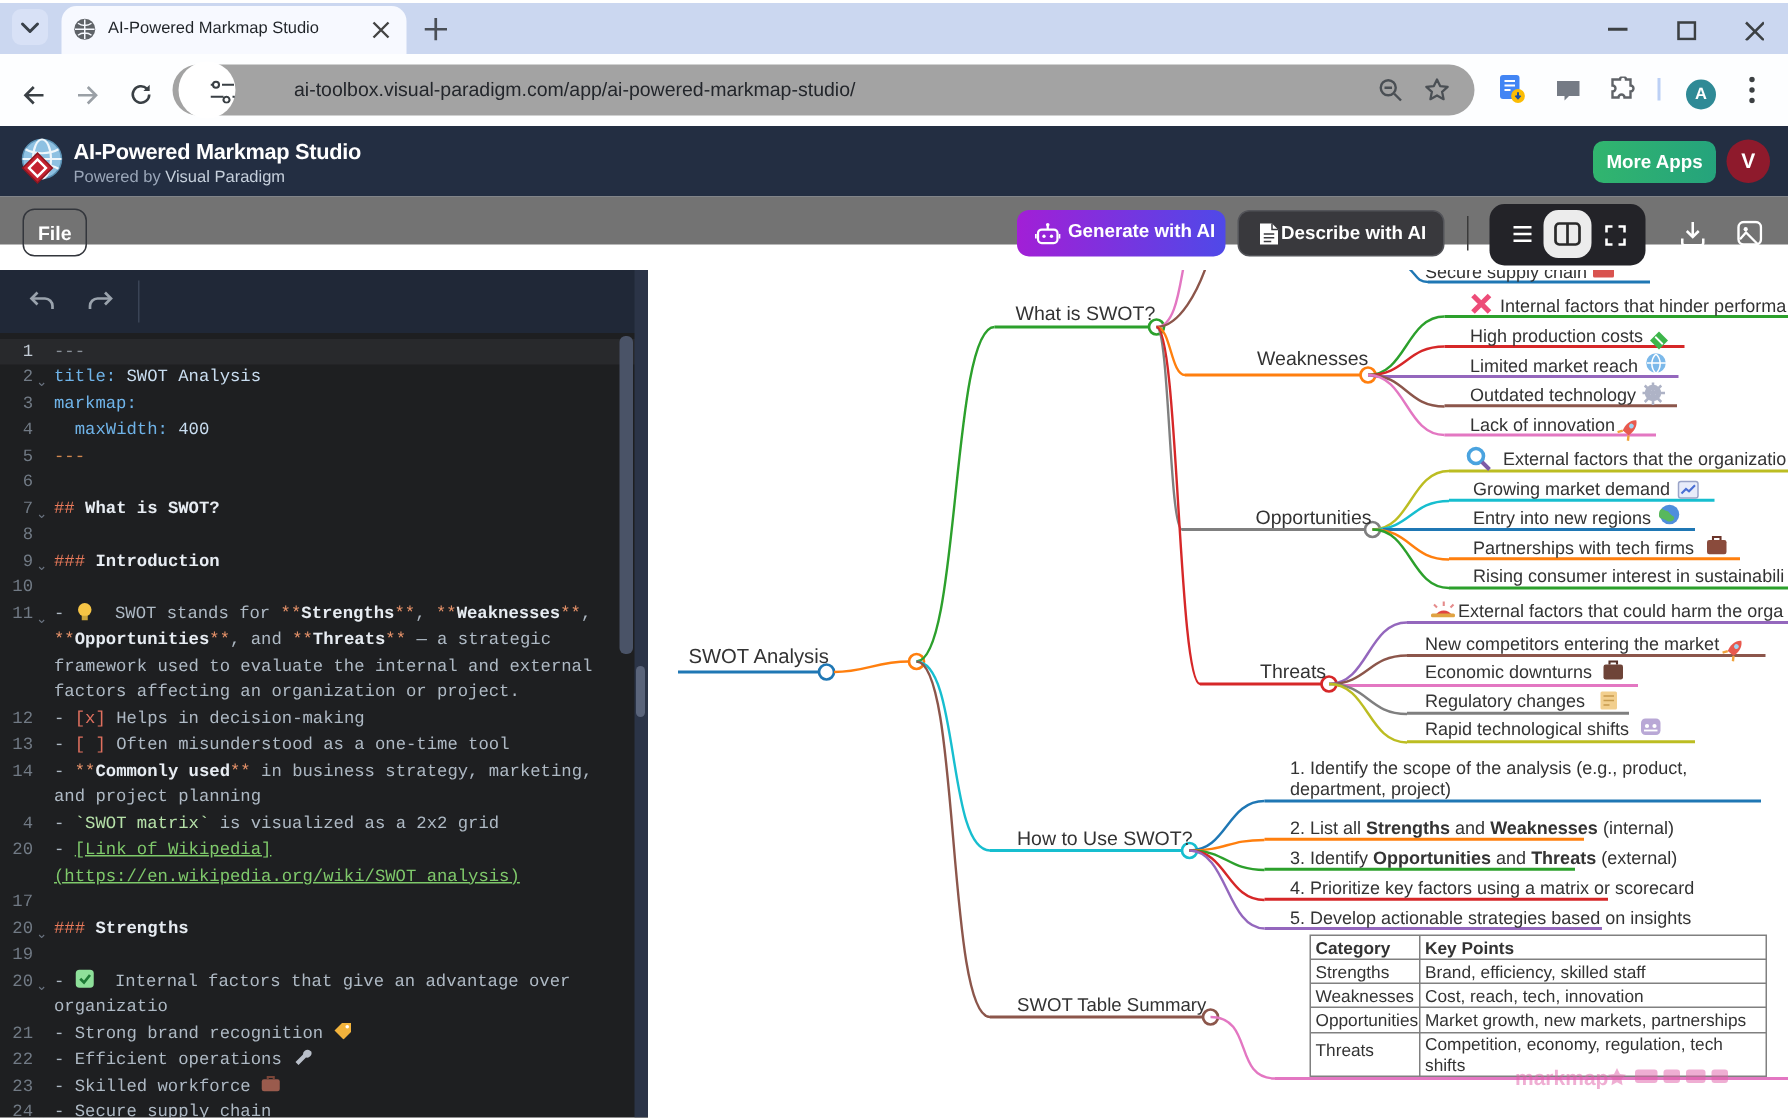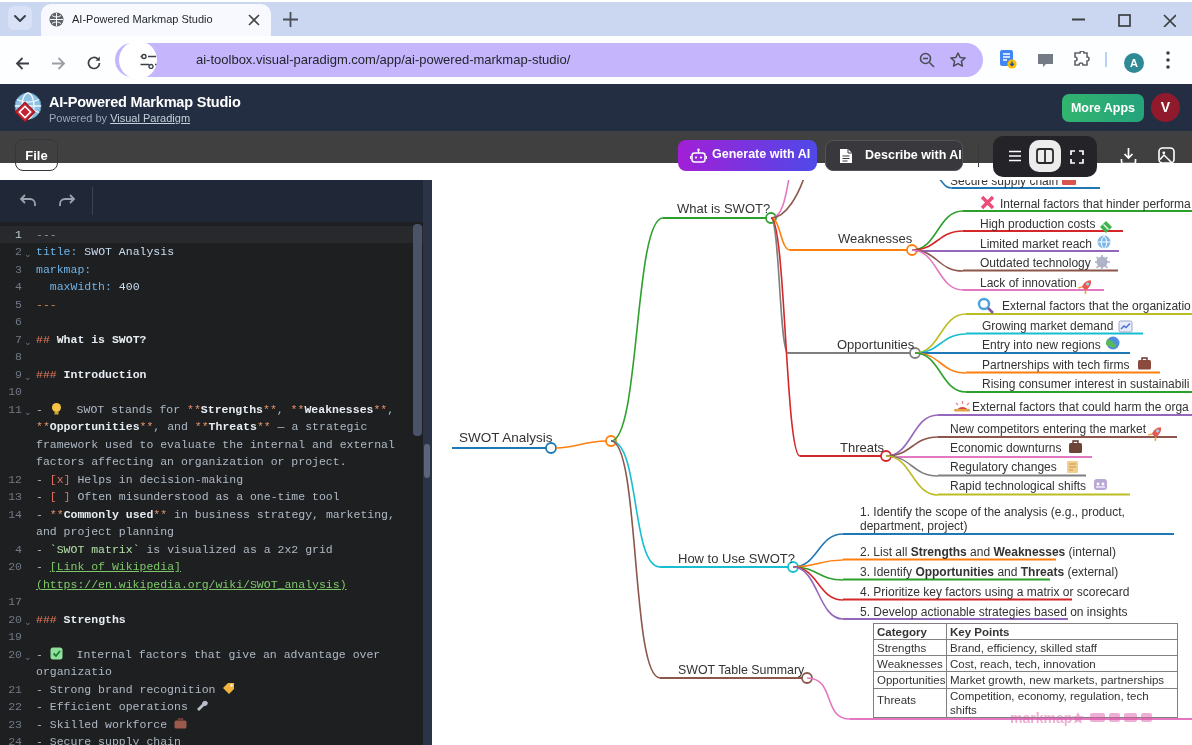--- a/index.html
+++ b/index.html
@@ -2,30 +2,30 @@
 <html><head><meta charset="utf-8">
 <style>
 *{margin:0;padding:0;box-sizing:border-box}
 html,body{width:1192px;height:745px;overflow:hidden;font-family:"Liberation Sans",sans-serif}
 
 #tabstrip{position:absolute;left:0;top:0;width:1192px;height:36px;background:#cbd7f0}
 #chevbtn{position:absolute;left:8px;top:6px;width:24px;height:24px;border-radius:6px;background:#d8e1f6}
 #tab{position:absolute;left:41px;top:4px;width:230px;height:32px;background:#f7f9ff;border-radius:10px 10px 0 0}
 #tabtitle{position:absolute;left:31px;top:9px;font-size:11px;color:#1f2328;white-space:nowrap}
 #addr{position:absolute;left:0;top:36px;width:1192px;height:48px;background:#fdfeff}
-#omni{position:absolute;left:115px;top:7px;width:868px;height:34px;border-radius:17px;background:#c4b5fd}
+#omni{position:absolute;left:115px;top:7px;width:868px;height:34px;border-radius:17px;background:#a3a3a3}
 #url{position:absolute;left:81px;top:9px;font-size:13px;color:#23262b;white-space:nowrap}
 
 #hdr{position:absolute;left:0;top:84px;width:1192px;height:47px;background:#232e42}
 #hdrtitle{position:absolute;left:49px;top:10px;font-size:14.5px;font-weight:bold;color:#fff;letter-spacing:-0.2px}
 #hdrsub{position:absolute;left:49px;top:28px;font-size:11px;color:#9aa6b8}
 #moreapps{position:absolute;left:1062px;top:10px;width:82px;height:28px;border-radius:7px;background:linear-gradient(90deg,#31b56e,#25a37c);color:#fff;font-size:12.5px;font-weight:bold;text-align:center;line-height:28px}
 #vav{position:absolute;left:1151px;top:9px;width:29px;height:29px;border-radius:50%;background:#8e1a2c;color:#fff;font-size:14px;font-weight:bold;text-align:center;line-height:29px}
 
-#tbar{position:absolute;left:0;top:131px;width:1192px;height:32px;background:#404040}
+#tbar{position:absolute;left:0;top:131px;width:1192px;height:32px;background:#737373}
 #filebtn{position:absolute;left:15px;top:8px;width:43px;height:32px;border:1px solid #33363c;border-radius:8px;color:#fff;font-size:13px;font-weight:bold;text-align:center;line-height:31px}
 #genbtn{position:absolute;left:678px;top:9px;width:139px;height:31px;border-radius:8px;background:linear-gradient(90deg,#a21fd6,#4f49e8);color:#fff;font-size:12.5px;font-weight:bold}
 #descbtn{position:absolute;left:825px;top:9px;width:138px;height:31px;border-radius:8px;background:#39393d;border:1px solid #535459;color:#fff;font-size:12.5px;font-weight:bold}
 #vsep{position:absolute;left:978px;top:13px;width:1px;height:23px;background:#3a3a3a}
 #viewgrp{position:absolute;left:993px;top:5px;width:104px;height:41px;border-radius:10px;background:#232328}
 .vbtn{position:absolute;top:5px;width:28px;height:28px;border-radius:8px}
 
 #edcol{position:absolute;left:0;top:180px;width:432px;height:565px;background:#1e1f21;overflow:hidden}
 #edtb{position:absolute;left:0;top:0;width:431px;height:42px;background:#202837}
 #insbtn{position:absolute;left:105px;top:6px;width:126px;height:30px;border-radius:8px;background:#5b6374;color:#fff;font-size:12.5px;font-weight:bold;line-height:30px}
@@ -126,21 +126,21 @@
   <svg width="33" height="33" style="position:absolute;left:12px;top:7px">
     <circle cx="16" cy="15" r="13" fill="#8ec1e2" stroke="#5b92b5" stroke-width="1"></circle>
     <ellipse cx="16" cy="15" rx="6" ry="13" fill="none" stroke="#eef6fb" stroke-width="1.4"></ellipse>
     <path d="M3 15h26M5 8.5c6 3.5 16 3.5 22 0M5 21.5c6-3.5 16-3.5 22 0" stroke="#eef6fb" stroke-width="1.4" fill="none"></path>
     <g transform="rotate(45 13 21)">
         <rect x="6" y="14" width="14" height="14" fill="#c42330" stroke="#8d1620" stroke-width="1"></rect>
         <rect x="9" y="17" width="8" height="8" fill="none" stroke="#fff" stroke-width="1.6"></rect>
       </g>
   </svg>
   <div id="hdrtitle">AI-Powered Markmap Studio</div>
-  <div id="hdrsub">Powered by <span style="text-decoration:underline;color:#c6d0dc">Visual Paradigm</span></div>
+  <div id="hdrsub">Powered by <span style="color:#c6d0dc">Visual Paradigm</span></div>
   <div id="moreapps">More Apps</div>
   <div id="vav">V</div>
 </div>
 
 <div id="tbar">
   <div id="filebtn">File</div>
   <div id="genbtn">
     <svg width="17" height="16" style="position:absolute;left:12px;top:8px">
         <rect x="2" y="5" width="13" height="9" rx="2.5" fill="none" stroke="#fff" stroke-width="1.5"></rect>
         <path d="M8.5 5V2.5" stroke="#fff" stroke-width="1.5"></path>
@@ -150,21 +150,21 @@
         <path d="M0.5 8v3M16.5 8v3" stroke="#fff" stroke-width="1.3"></path>
       </svg>
     <span style="position:absolute;left:34px;top:7px">Generate with AI</span>
   </div>
   <div id="descbtn">
     <svg width="14" height="16" style="position:absolute;left:13px;top:7px">
         <path d="M1 1h8l4 4v10H1z" fill="#fff"></path>
         <path d="M9 1v4h4" fill="none" stroke="#39393d" stroke-width="1"></path>
         <path d="M3.5 8h7M3.5 10.5h7M3.5 13h5" stroke="#39393d" stroke-width="1.1"></path>
       </svg>
-    <span style="position:absolute;left:39px;top:7px">Describe with AI</span>
+    <span style="position:absolute;left:28px;top:7px">Describe with AI</span>
   </div>
   <div id="vsep"></div>
   <div id="viewgrp">
     <div class="vbtn" style="left:8px;top:7px"><svg width="28" height="28">
           <path d="M8 8.5h12M8 13h12M8 17.5h12" stroke="#fff" stroke-width="1.7"></path>
         </svg></div>
     <div class="vbtn" style="left:36px;top:4px;width:32px;height:32px;background:#ececec;border-radius:10px"><svg width="32" height="32">
           <rect x="8" y="9" width="16" height="14" rx="2.5" fill="none" stroke="#2a2a2a" stroke-width="1.8"></rect>
           <path d="M16 9v14" stroke="#2a2a2a" stroke-width="1.8"></path>
         </svg></div>

